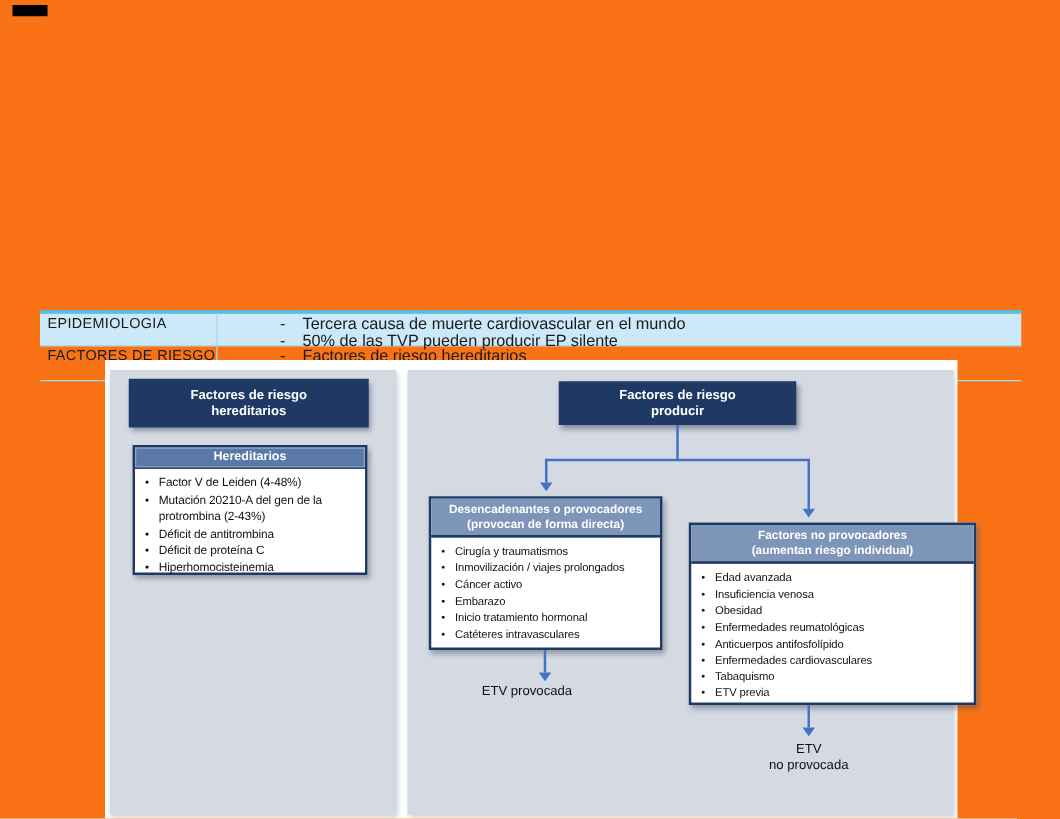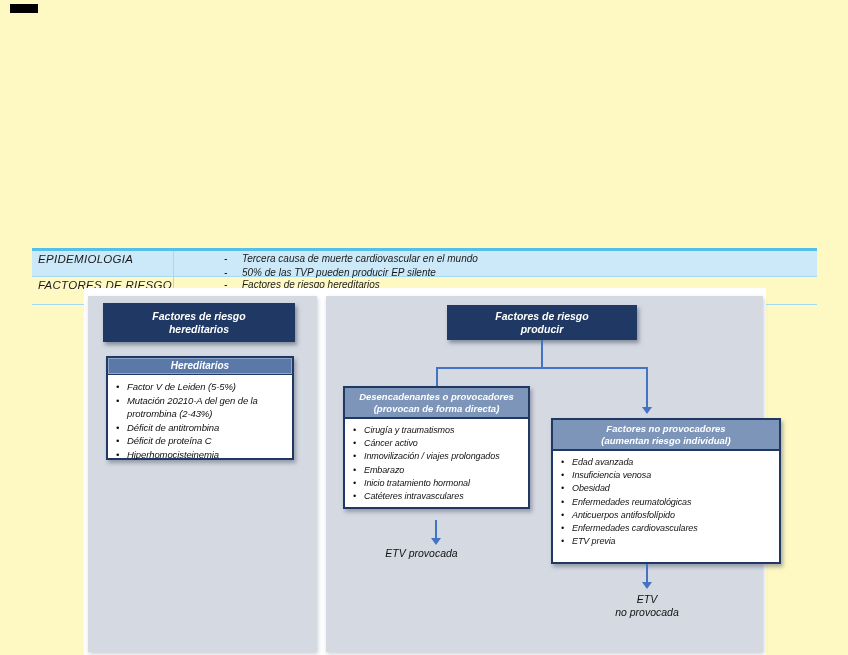--- a/index.html
+++ b/index.html
@@ -1,36 +1,36 @@
 <!DOCTYPE html>
 <html style="--navy: #1f3864; --bar: #5b79a8; --slate: #7d95b8; --panel: #d4d9e2; --arrow: #4472c4; --table_bg: #cbe9f8; --table_border: #a6d9f2; --table_top: #54bfe8;"><head>
 <meta charset="utf-8">
 <style>
   html,body{margin:0;padding:0;background:#ffffff;}
   .page{
-    position:relative;width:848px;height:655px;background:#fef9c3;overflow:hidden;
-    font-family:"Liberation Sans","DejaVu Sans",sans-serif;color:#111;font-style:italic;
+    position:relative;width:848px;height:655px;background:#f97316;overflow:hidden;
+    font-family:"Liberation Sans","DejaVu Sans",sans-serif;color:#111;
   }
   .topleft-mark{position:absolute;left:10px;top:4px;width:28px;height:9px;background:#000;}
 
   
   .risk-table{
     position:absolute;left:32px;top:248px;width:785px;
     border-top:3px solid var(--table_top);
   }
   .t-row{position:relative;width:100%;box-sizing:border-box;border-bottom:1px solid var(--table_border);}
   .t-row-1{height:26px;background:var(--table_bg);}
   .t-row-2{height:28px;background:transparent;}
   .col-divider{position:absolute;left:141px;top:0;width:1px;height:100%;background:var(--table_border);}
   .t-label{
     position:absolute;left:6px;top:2px;font-size:11.5px;letter-spacing:.3px;color:#1a1a1a;
   }
   .t-items{
     position:absolute;left:192px;top:1px;margin:0;padding:0;list-style:none;
-    font-size:10px;color:#1a1a1a;
+    font-size:13px;color:#1a1a1a;
   }
   .t-items li{position:relative;padding-left:18px;line-height:13.5px;}
   .t-items li::before{content:"-";position:absolute;left:0;top:0;}
 
   
   .figure{position:absolute;left:84px;top:288px;width:682px;height:367px;background:#ffffff;}
   .panel{
     position:absolute;top:8px;height:356px;background:var(--panel);
     box-shadow:1px 2px 4px rgba(110,120,140,.35);
   }
@@ -54,21 +54,21 @@
   .group-head{
     height:16px;background:var(--bar);border-bottom:1px solid var(--navy);
     box-shadow:inset 0 0 0 1px #8fa6c9;
     color:#fff;font-weight:bold;font-size:10px;line-height:16px;text-align:center;
   }
 
   .sub-box{
     position:absolute;box-sizing:border-box;border:2px solid var(--navy);background:#fff;
     box-shadow:2px 3px 4px rgba(70,80,100,.45);
   }
-  .sub-left{left:259px;top:98px;width:187px;height:123px;}
+  .sub-left{left:259px;top:109px;width:187px;height:123px;}
   .sub-right{left:467px;top:130px;width:230px;height:146px;}
   .sub-head{
     background:var(--slate);border-bottom:2px solid var(--navy);
     color:#fff;font-weight:bold;font-size:9.5px;line-height:12px;text-align:center;
     padding:3px 2px;height:23px;box-sizing:content-box;
   }
 
   .blist{margin:5px 4px 0 6px;padding:0;list-style:none;font-size:9.5px;color:#111;}
   .blist li{position:relative;padding-left:13px;line-height:13.5px;letter-spacing:-0.1px;}
   .blist li::before{content:"\2022";position:absolute;left:2px;top:0;}
@@ -117,21 +117,21 @@
     <div class="panel panel-left"></div>
     <div class="panel panel-right"></div>
 
     <div class="navy-box hered-title">
       <div>Factores de riesgo</div>
       <div>hereditarios</div>
     </div>
     <div class="group-box">
       <div class="group-head">Hereditarios</div>
       <ul class="blist">
-          <li>Factor V de Leiden (5-5%)</li>
+          <li>Factor V de Leiden (4-48%)</li>
           <li>Mutación 20210-A del gen de la protrombina (2-43%)</li>
           <li>Déficit de antitrombina</li>
           <li>Déficit de proteína C</li>
           <li>Hiperhomocisteinemia</li>
         </ul>
     </div>
 
     <div class="navy-box acq-title">
       <div>Factores de riesgo</div>
       <div>producir</div>
@@ -144,22 +144,22 @@
     <div class="conn" style="left:562px;top:79px;width:2px;height:40px;"></div>
     <div class="arrow-head" style="left:558px;top:119px;"></div>
 
     <div class="sub-box sub-left">
       <div class="sub-head">
         <div>Desencadenantes o provocadores</div>
         <div>(provocan de forma directa)</div>
       </div>
       <ul class="blist blist-sub">
           <li>Cirugía y traumatismos</li>
+          <li>Inmovilización / viajes prolongados</li>
           <li>Cáncer activo</li>
-          <li>Inmovilización / viajes prolongados</li>
           <li>Embarazo</li>
           <li>Inicio tratamiento hormonal</li>
           <li>Catéteres intravasculares</li>
         </ul>
     </div>
     <div class="conn" style="left:351px;top:232px;width:2px;height:18px;"></div>
     <div class="arrow-head" style="left:347px;top:250px;"></div>
     <div class="outcome outcome-left">ETV provocada</div>
 
     <div class="sub-box sub-right">
@@ -167,20 +167,21 @@
         <div>Factores no provocadores</div>
         <div>(aumentan riesgo individual)</div>
       </div>
       <ul class="blist blist-sub">
           <li>Edad avanzada</li>
           <li>Insuficiencia venosa</li>
           <li>Obesidad</li>
           <li>Enfermedades reumatológicas</li>
           <li>Anticuerpos antifosfolípido</li>
           <li>Enfermedades cardiovasculares</li>
+          <li>Tabaquismo</li>
           <li>ETV previa</li>
         </ul>
     </div>
     <div class="conn" style="left:562px;top:276px;width:2px;height:18px;"></div>
     <div class="arrow-head" style="left:558px;top:294px;"></div>
     <div class="outcome outcome-right">
       <div>ETV</div>
       <div>no provocada</div>
     </div>
 

